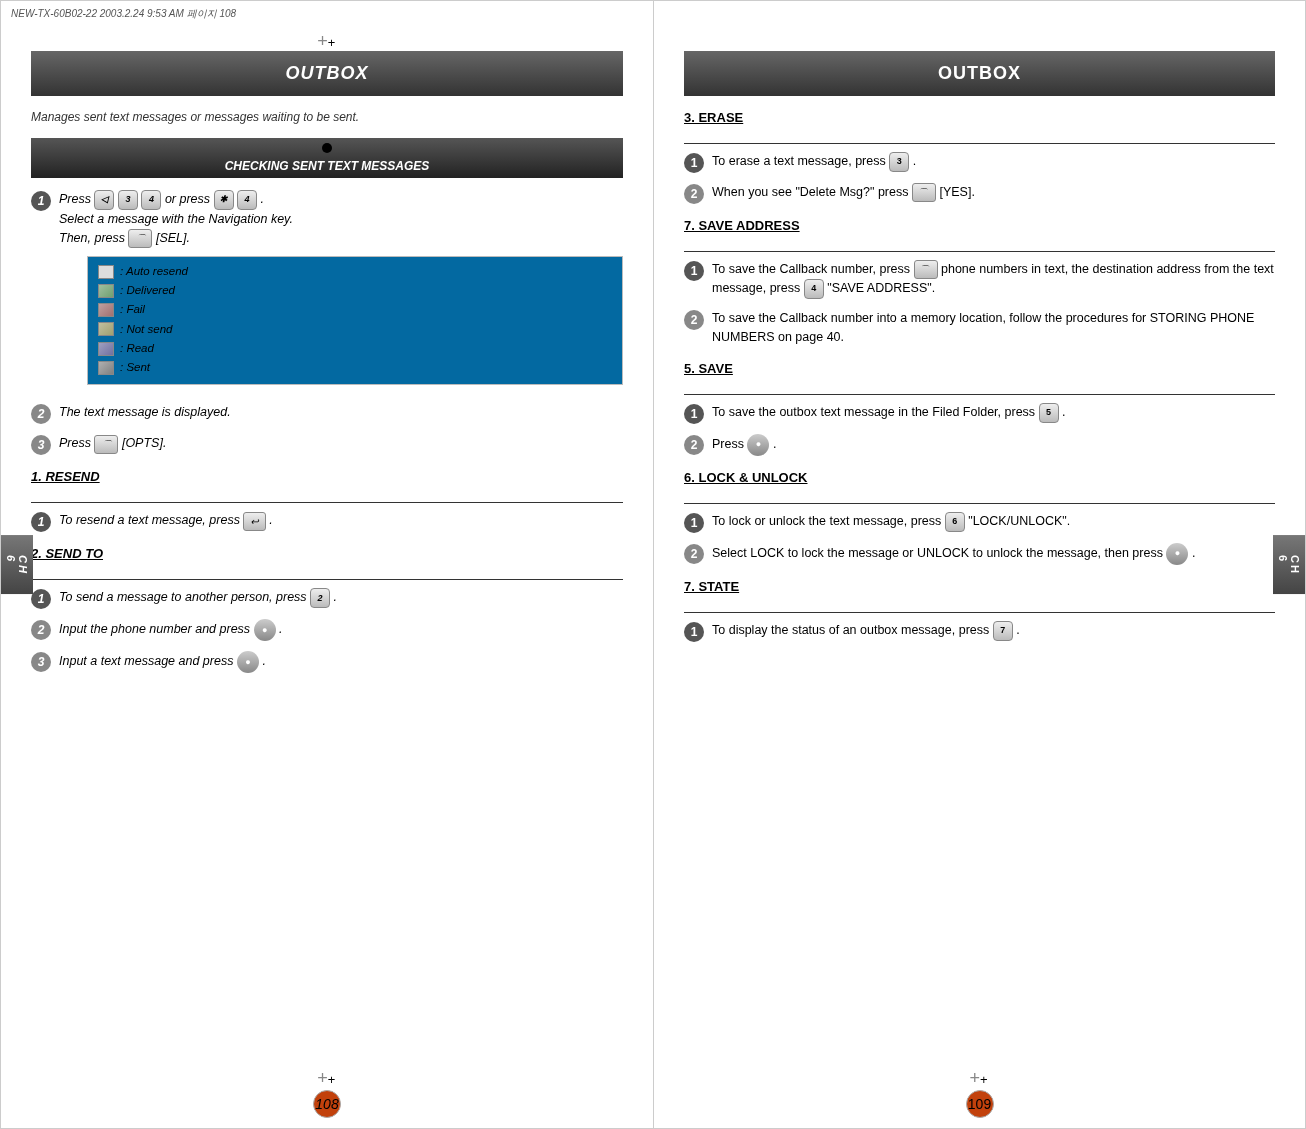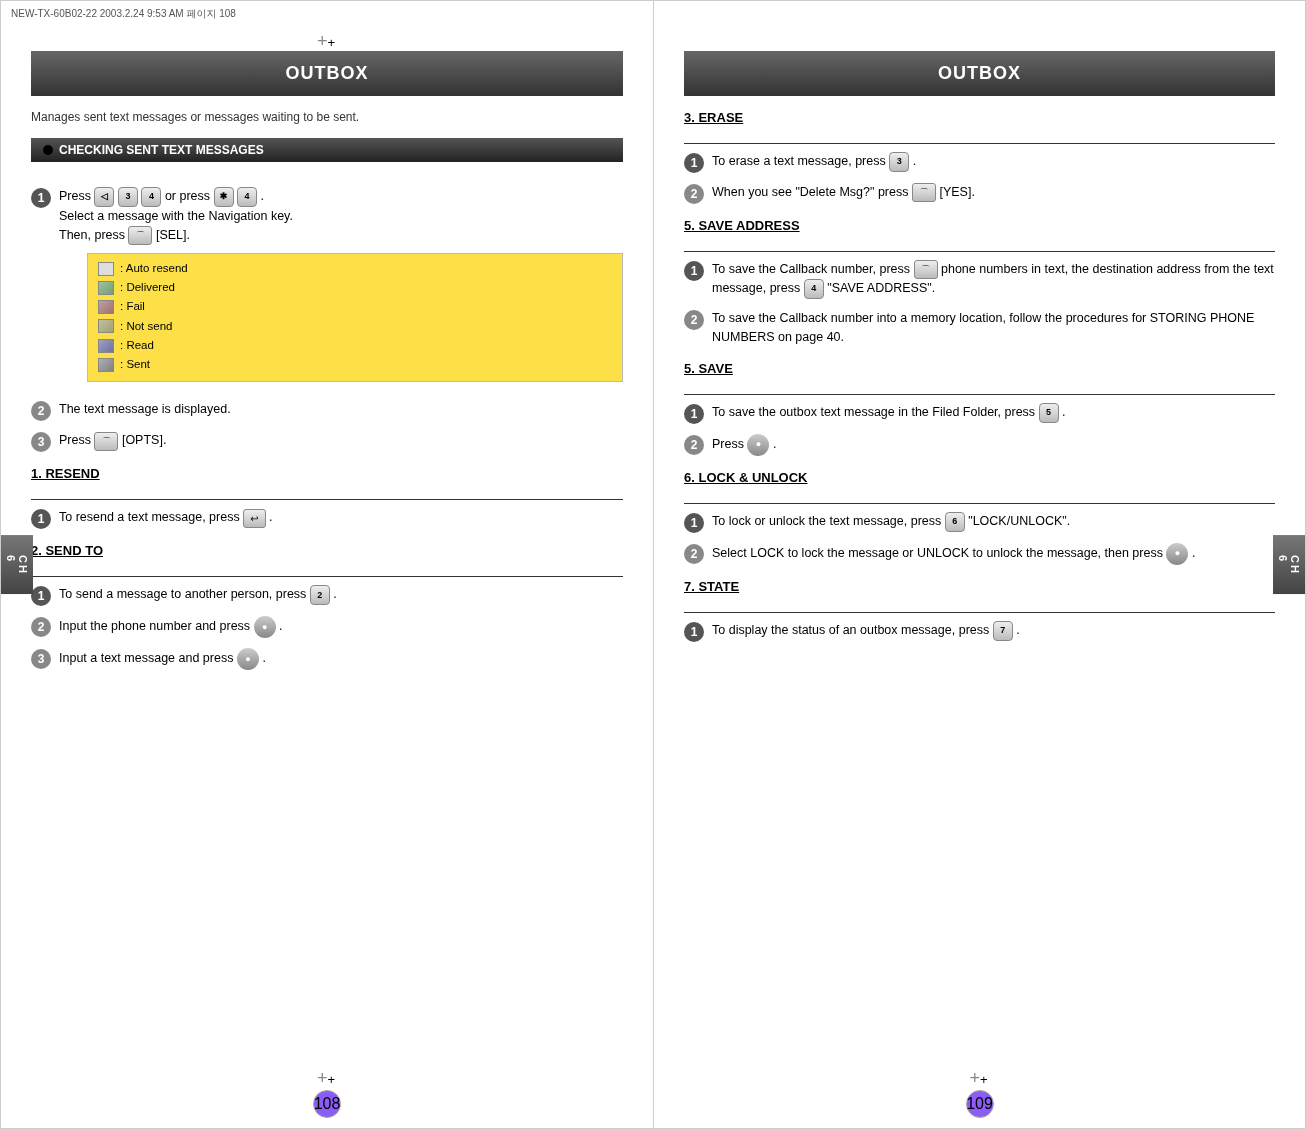--- a/index.html
+++ b/index.html
@@ -16,20 +16,21 @@
       width: 100%;
     }
     .left-page, .right-page {
       width: 50%;
       padding: 20px 30px 30px 30px;
       position: relative;
       border: 1px solid #ccc;
     }
     .left-page {
       border-right: none;
+      font-style: italic;
     }
     .page-header {
       background: linear-gradient(to bottom, #666, #333);
       color: #fff;
       text-align: center;
       font-size: 18px;
       font-weight: bold;
       padding: 12px 0;
       margin-bottom: 14px;
       letter-spacing: 1px;
@@ -38,24 +39,25 @@
       font-size: 12px;
       color: #333;
       margin-bottom: 14px;
     }
     .section-header-bar {
       background: linear-gradient(to bottom, #555, #222);
       color: #fff;
       font-size: 12px;
       font-weight: bold;
       padding: 5px 12px;
-      margin-bottom: 25px;
+      margin-bottom: 12px;
       display: flex;
       align-items: center;
       gap: 6px;
+      flex-direction: column;
     }
     .section-header-bar .dot {
       width: 10px;
       height: 10px;
       background: #000;
       border-radius: 50%;
       display: inline-block;
     }
     .section-title {
       font-size: 13px;
@@ -122,21 +124,21 @@
     .icon-nav {
       display: inline-block;
       background: linear-gradient(to bottom, #eee, #bbb);
       border: 1px solid #888;
       border-radius: 3px;
       padding: 1px 6px;
       font-size: 10px;
       vertical-align: middle;
     }
     .status-box {
-      background: #fde047;
+      background: #0369a1;
       border: 1px solid #bbb;
       margin: 8px 0 8px 28px;
       padding: 6px 10px;
       font-size: 11.5px;
     }
     .status-row {
       display: flex;
       align-items: center;
       gap: 6px;
       margin-bottom: 2px;
@@ -173,29 +175,29 @@
       left: 0;
     }
     .ch-label-right {
       right: 0;
     }
     .page-number {
       position: absolute;
       bottom: 10px;
       left: 50%;
       transform: translateX(-50%);
-      background: #8b5cf6;
+      background: #c2410c;
       border: 1px solid #aaa;
       border-radius: 50%;
       width: 28px;
       height: 28px;
       display: flex;
       align-items: center;
       justify-content: center;
-      font-size: 16px;
+      font-size: 14px;
     }
     .doc-header {
       position: absolute;
       top: 6px;
       left: 10px;
       font-size: 10px;
       color: #555;
     }
     .crosshair {
       position: absolute;
@@ -353,21 +355,21 @@
     </div>
     <div class="step">
       <div class="step-num step-num-light">2</div>
       <div class="step-content">
         <span>When you see "Delete Msg?" press </span>
         <span class="icon-nav">⌒</span>
         <span> [YES].</span>
       </div>
     </div>
 
-    <div class="section-title">5. SAVE ADDRESS</div>
+    <div class="section-title">7. SAVE ADDRESS</div>
     <div class="step">
       <div class="step-num">1</div>
       <div class="step-content">
         <span>To save the Callback number, press </span>
         <span class="icon-nav">⌒</span>
         <span> phone numbers in text, the destination address from the text message, press </span>
         <span class="icon-key">4</span>
         <span> "SAVE ADDRESS".</span>
       </div>
     </div>

